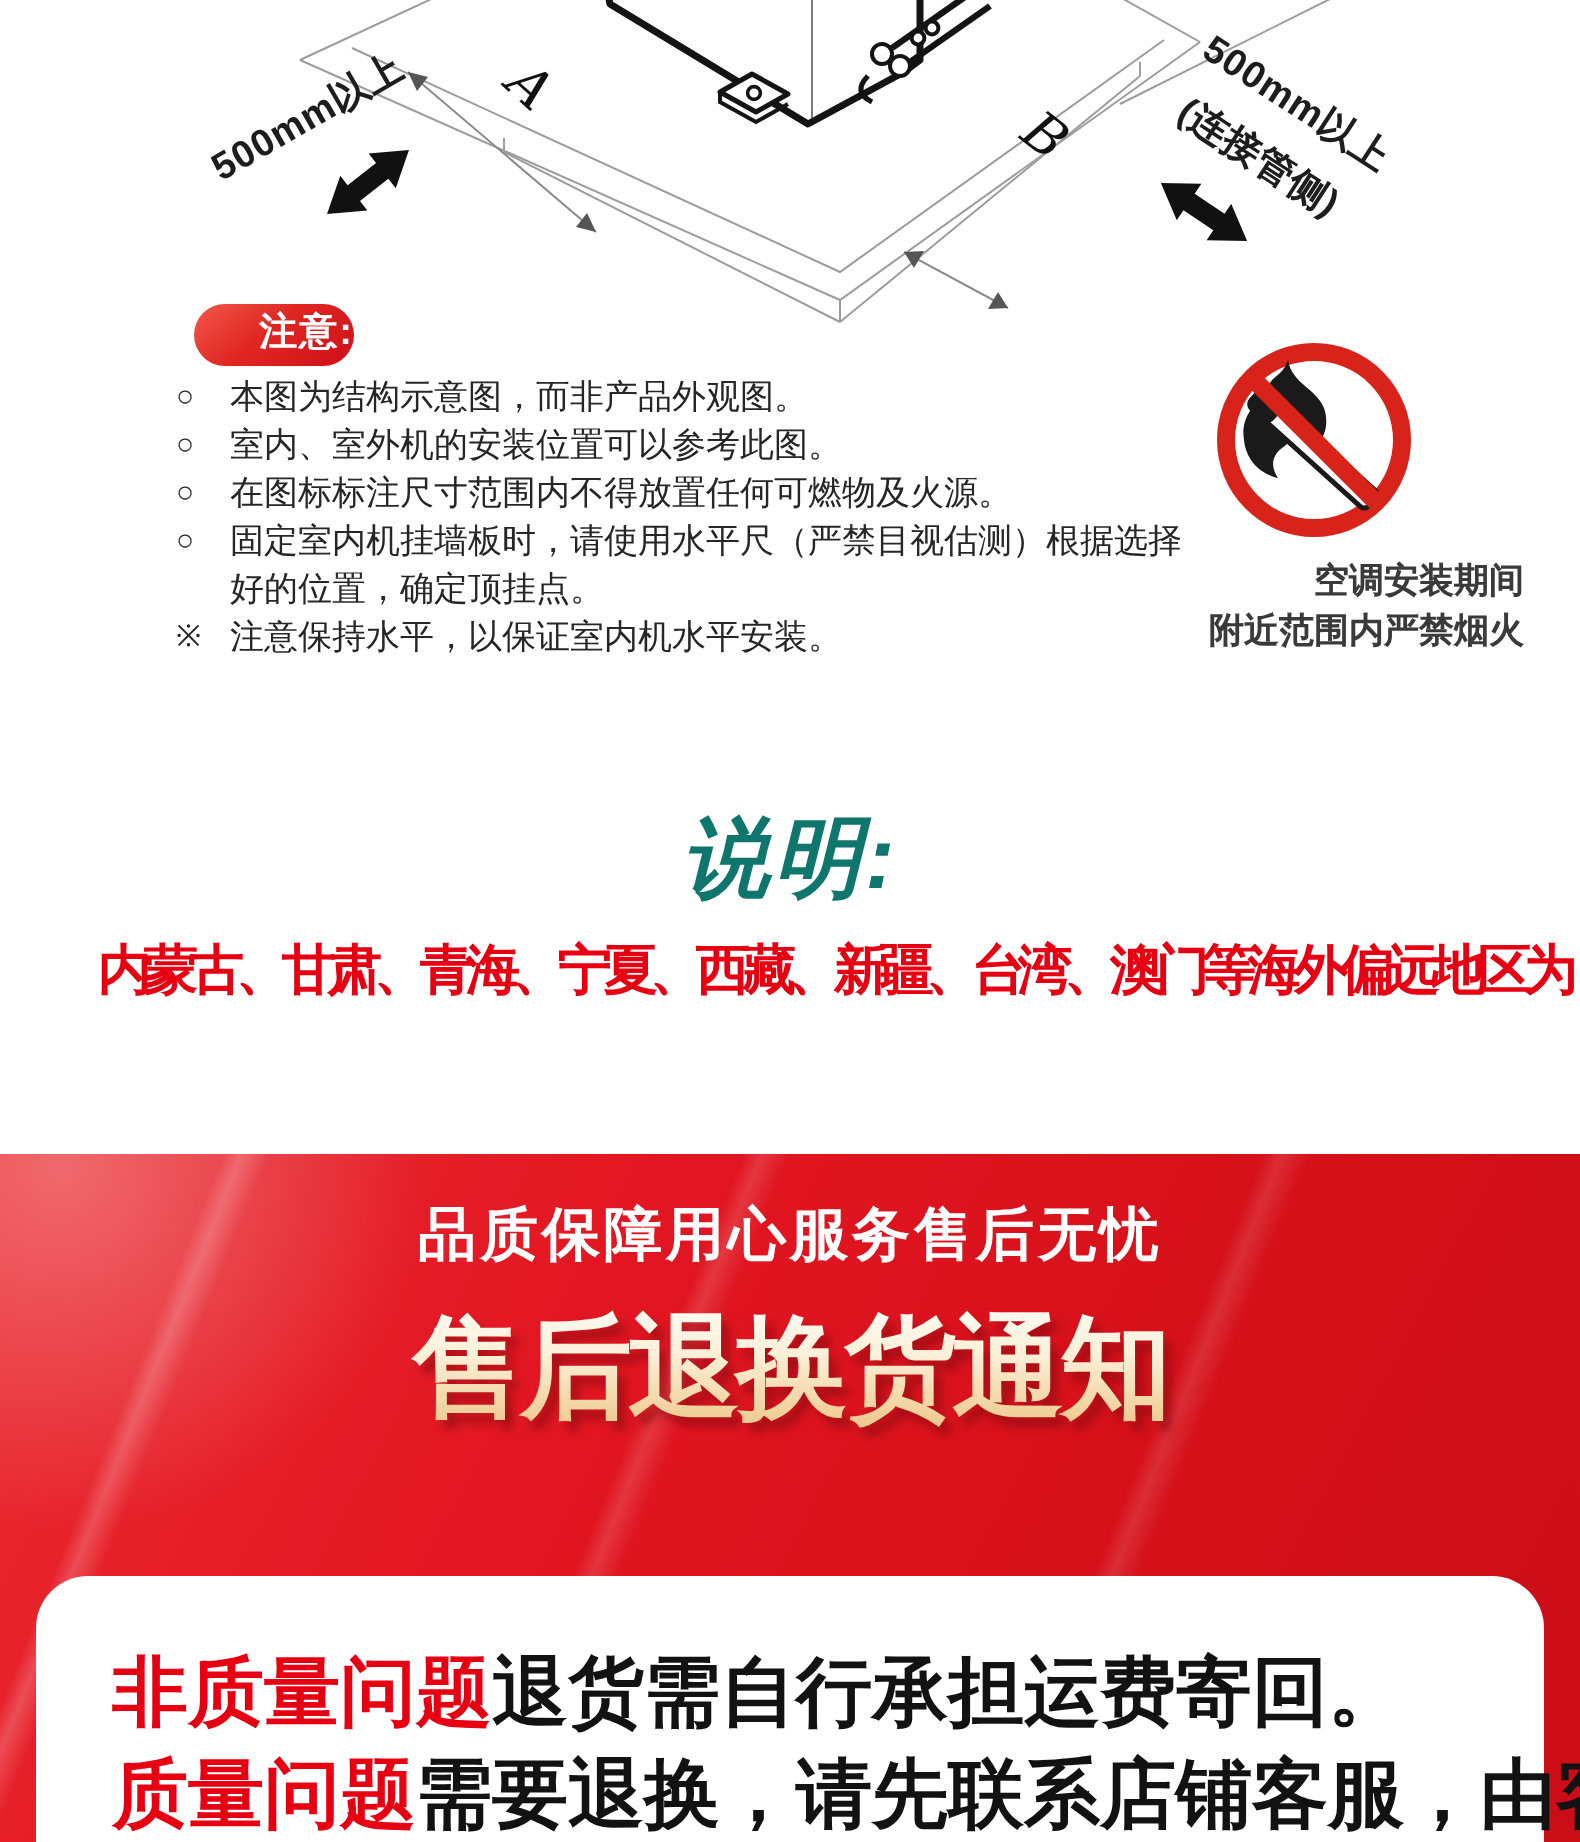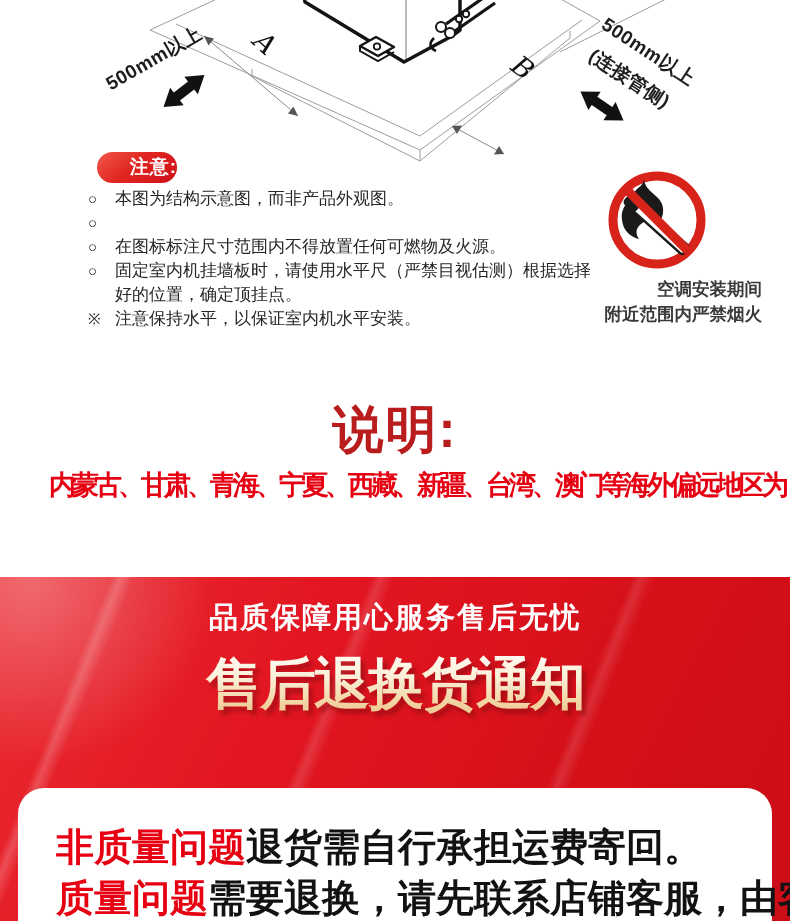--- a/index.html
+++ b/index.html
@@ -17,21 +17,21 @@
          background:linear-gradient(140deg,#f2584b 0%,#e02622 45%,#cf1019 100%);
          color:#fff;font-size:19px;font-weight:700;text-align:right;line-height:30px;letter-spacing:1px;}
   .note-list{position:absolute;top:187px;left:88px;width:505px;margin:0;padding:0;list-style:none;}
   .note-list li{display:flex;font-size:17px;line-height:24px;color:#262626;font-weight:500;}
   .note-list .bullet{flex:0 0 27px;width:27px;font-size:15px;}
   .fire-block{position:absolute;top:168px;left:552px;width:210px;text-align:right;}
   .fire-caption{font-size:17.5px;line-height:23px;color:#3a3a3a;font-weight:600;margin-top:2px;}
 
   
   .shipping{position:absolute;top:404px;left:0;width:790px;text-align:center;}
-  .shipping h2{margin:0;font-size:51px;line-height:52px;color:#b91c1c;font-weight:700;letter-spacing:2px;}
+  .shipping h2{margin:0;font-size:44px;line-height:52px;color:#0f766e;font-weight:700;letter-spacing:2px;font-style:italic;}
   .ship-line{margin:8px 0 0 0;font-size:27px;line-height:43px;font-weight:700;color:#e60012;
              letter-spacing:-4px;white-space:nowrap;padding-left:44px;}
 
   
   .banner{position:absolute;top:577px;left:0;width:790px;height:344px;overflow:hidden;
           background:linear-gradient(118deg,#ea2a31 0%,#e21622 35%,#d51019 70%,#cb0d17 100%);}
   .banner::before{content:"";position:absolute;inset:0;pointer-events:none;
       background:
         radial-gradient(circle at 4% 2%,rgba(255,255,255,.30),rgba(255,255,255,0) 22%),
         linear-gradient(112deg,transparent 12%,rgba(255,255,255,.20) 13%,transparent 14.5%),
@@ -108,20 +108,21 @@
   </svg>
 
   <div class="badge">注意:</div>
   <ul class="note-list">
     <li>
       <span class="bullet">○</span>
       <span>本图为结构示意图，而非产品外观图。</span>
       </li>
     <li>
       <span class="bullet">○</span>
+      <span>室内、室外机的安装位置可以参考此图。</span>
       </li>
     <li>
       <span class="bullet">○</span>
       <span>在图标标注尺寸范围内不得放置任何可燃物及火源。</span>
       </li>
     <li>
       <span class="bullet">○</span>
       <span>固定室内机挂墙板时，请使用水平尺（严禁目视估测）根据选择好的位置，确定顶挂点。</span>
       </li>
     <li>

